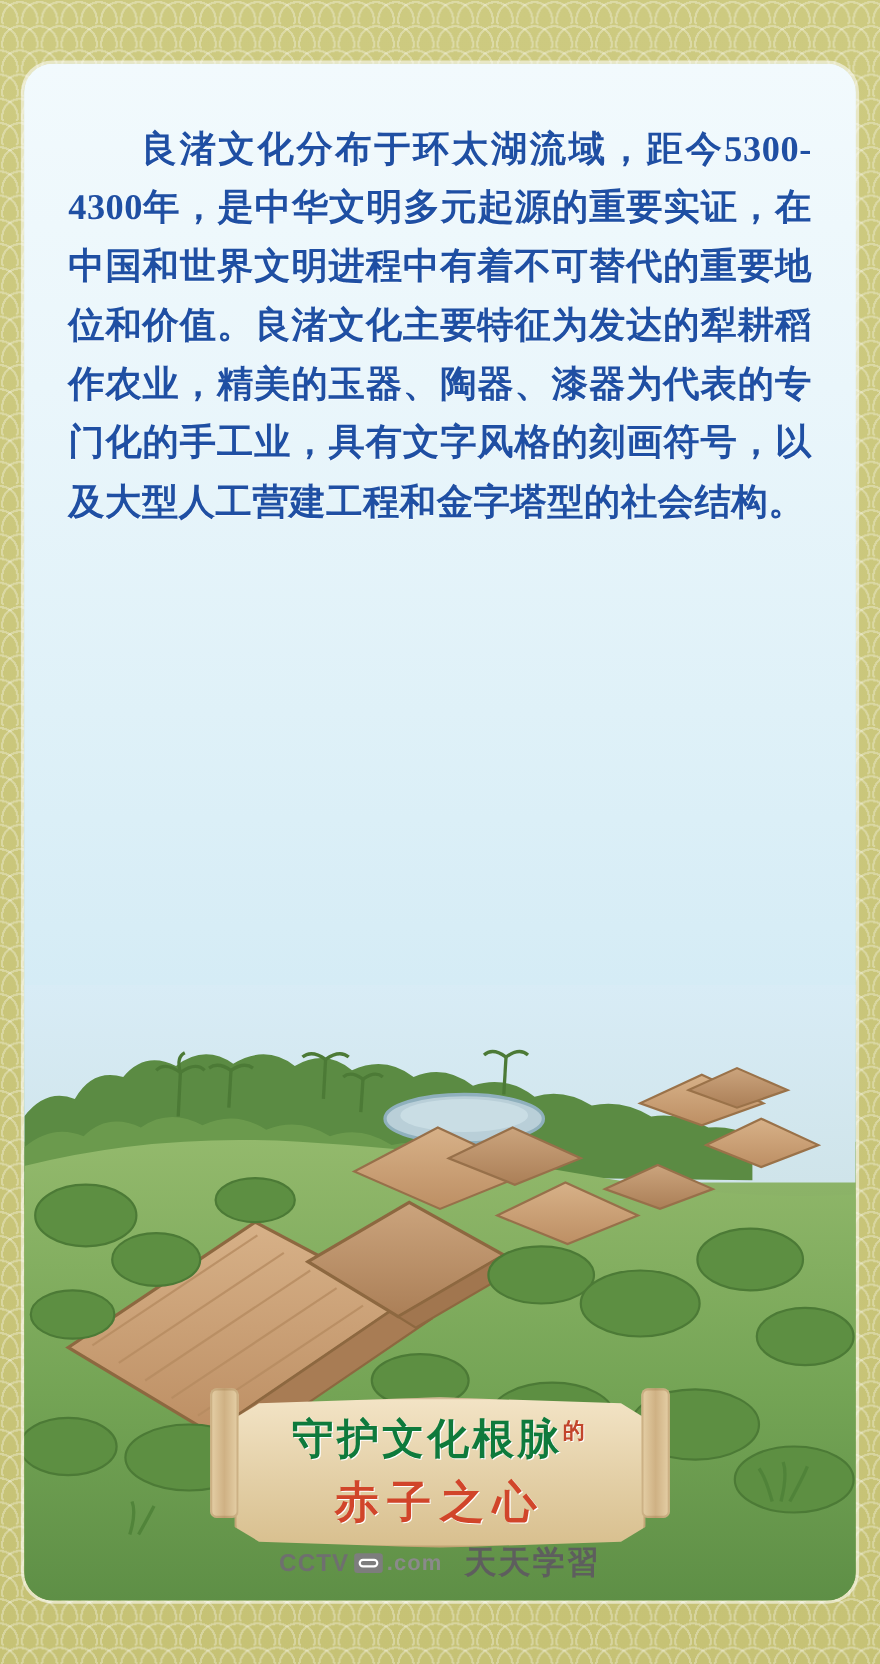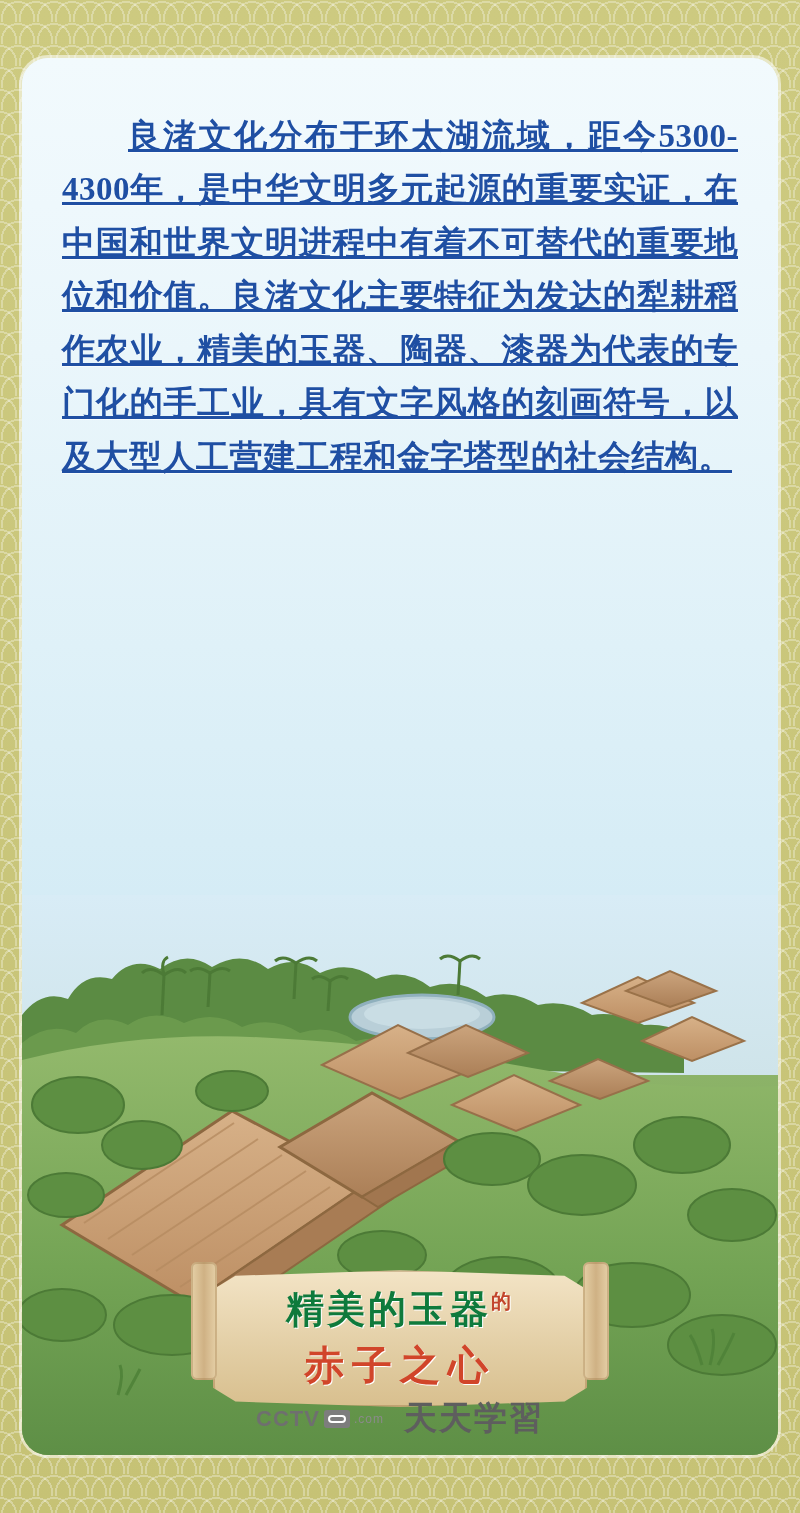--- a/index.html
+++ b/index.html
@@ -66,21 +66,20 @@
     color: #1f4fa3;
     font-size: 33px;
     line-height: 1.62;
     text-align: justify;
     text-justify: inter-ideograph;
     letter-spacing: 0.5px;
     font-weight: 700;
     text-indent: 2em;
     margin: 0 0 24px 0;
     text-shadow: 0 1px 0 rgba(255,255,255,0.6);
-    text-decoration: underline;
   }
 
   
   .illustration {
     position: absolute;
     left: 0;
     bottom: 0;
     width: 756px;
     height: 560px;
     overflow: hidden;
@@ -154,41 +153,41 @@
     display: flex;
     align-items: center;
     gap: 4px;
     color: #6f6f6f;
     font-family: "Liberation Sans", sans-serif;
     font-weight: 700;
     font-size: 22px;
     letter-spacing: 1px;
   }
   .cctv-logo .dotcom {
-    font-size: 12px;
-    font-weight: 400;
+    font-size: 20px;
+    font-weight: 700;
     color: #8a8a8a;
   }
   .cctv-mark {
     width: 26px; height: 18px;
     background: #7d7d7d;
     border-radius: 3px;
     position: relative;
   }
   .cctv-mark::after {
     content: "";
     position: absolute;
     left: 4px; top: 5px;
     width: 18px; height: 8px;
     border: 2px solid #ffffff;
     border-radius: 4px;
     box-sizing: border-box;
   }
   .brand {
-    font-size: 33px;
+    font-size: 29px;
     font-weight: 700;
     color: #5e5e5e;
     letter-spacing: 2px;
   }
 </style>
 </head>
 <body>
 
 <div class="poster">
   <div class="poster-bg"></div>
@@ -296,21 +295,21 @@
 
     <div class="text-block">
       <p class="para">良渚文化分布于环太湖流域，距今5300-4300年，是中华文明多元起源的重要实证，在中国和世界文明进程中有着不可替代的重要地位和价值。良渚文化主要特征为发达的犁耕稻作农业，精美的玉器、陶器、漆器为代表的专门化的手工业，具有文字风格的刻画符号，以及大型人工营建工程和金字塔型的社会结构。</p>
     </div>
 
     <div class="banner">
       <div class="scroll-bg"></div>
       <div class="scroll-end left"></div>
       <div class="scroll-end right"></div>
       <div class="title-main">
-        <span>精美的玉器</span><span class="small">的</span>
+        <span>守护文化根脉</span><span class="small">的</span>
       </div>
       <div class="title-sub">赤子之心</div>
     </div>
 
     <div class="footer">
       <div class="cctv-logo">
         <span>CCTV</span>
         <span class="cctv-mark"></span>
         <span class="dotcom">.com</span>
       </div>

